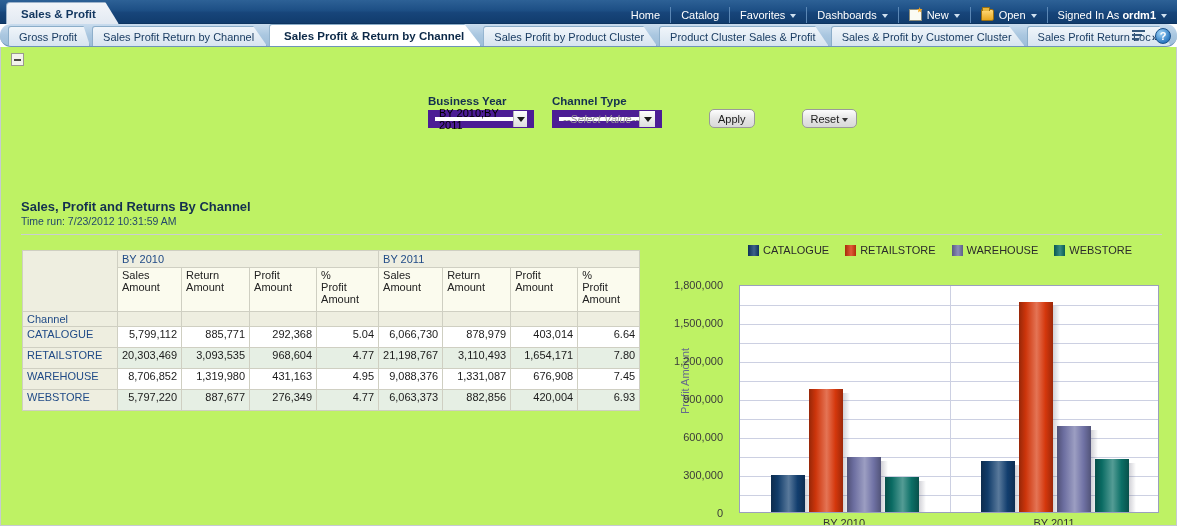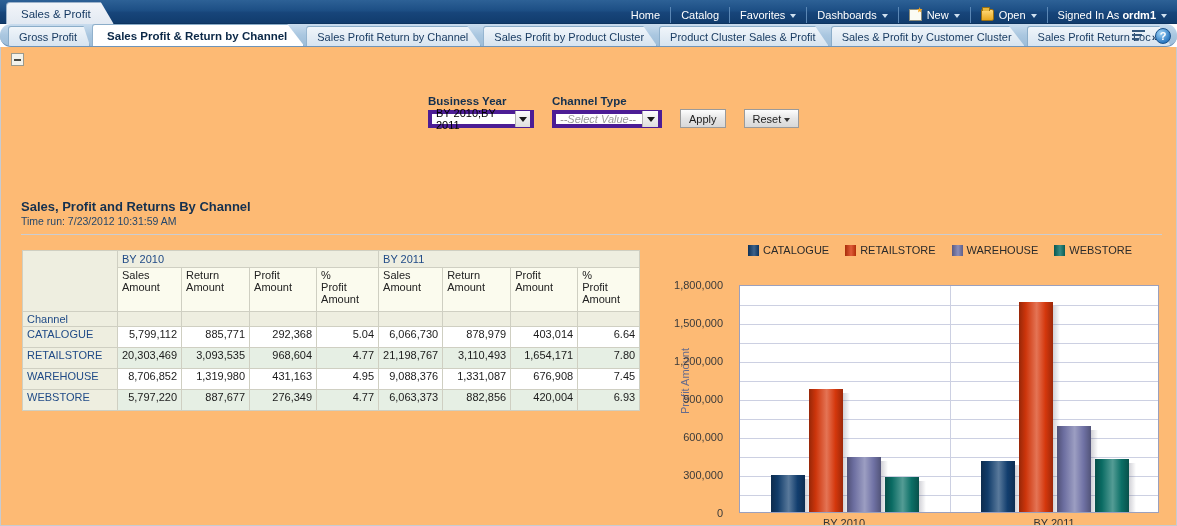--- a/index.html
+++ b/index.html
@@ -23,21 +23,21 @@
     position: absolute;
     left: 6px; top: 2px;
     height: 22px;
     padding: 0 22px 0 14px;
     background: linear-gradient(to bottom, #f2f5f9 0%, #e2e9f2 100%);
     border-top-left-radius: 4px;
     border-top-right-radius: 2px;
     border: 1px solid #9db3cb;
     border-bottom: none;
     display: flex; align-items: center;
-    font-weight: normal;
+    font-weight: bold;
     font-size: 11.5px;
     color: #12365f;
     clip-path: polygon(0 0, 88% 0, 100% 100%, 0 100%);
   }
   #global-nav {
     position: absolute;
     right: 8px; top: 0;
     height: 24px;
     display: flex; align-items: center;
     color: #ffffff;
@@ -148,21 +148,21 @@
     color: #fff; font-size: 11px; font-weight: bold;
     display: flex; align-items: center; justify-content: center;
     border: 1px solid #1a528b;
     cursor: pointer;
   }
 
   
   #content {
     position: relative;
     height: calc(526px - 24px - 23px);
-    background: #fdba74;
+    background: #bef264;
     border: 1px solid #c6cbd2;
     border-top: none;
     overflow: hidden;
   }
   #collapse-box {
     position: absolute; left: 10px; top: 6px;
     width: 13px; height: 13px;
     border: 1px solid #9a9a8e;
     background: #f3f3ec;
     display: flex; align-items: center; justify-content: center;
@@ -175,21 +175,21 @@
   
   #prompt-bar {
     position: absolute;
     left: 427px; top: 48px;
     display: flex; align-items: flex-end; gap: 18px;
   }
   .prompt-field { display: flex; flex-direction: column; gap: 3px; }
   .prompt-label { font-weight: bold; font-size: 11.5px; color: #14304f; }
   .combo {
     height: 18px;
-    border: 4px solid #4c1d95;
+    border: 7px solid #4c1d95;
     background: #ffffff;
     display: flex; align-items: center;
     padding-left: 4px;
     font-size: 11px;
     color: #000;
     cursor: pointer;
     justify-content: center;
   }
   .combo.placeholder { color: #9a9a9a; font-style: italic; }
   .combo .combo-arrow {
@@ -205,26 +205,27 @@
     border-right: 4px solid transparent;
     border-top: 5px solid #1a1a1a;
   }
   #business-year-combo { width: 106px; }
   #channel-type-combo { width: 110px; }
   .btn {
     height: 19px;
     min-width: 44px;
     padding: 0 8px;
     border: 1px solid #9a9a9a;
-    border-radius: 0;
+    border-radius: 5px;
     background: linear-gradient(to bottom, #fdfdfd 0%, #e6e6e6 50%, #d8d8d8 100%);
     font-size: 11px;
     color: #1c1c1c;
     display: flex; align-items: center; justify-content: center; gap: 3px;
     cursor: pointer;
+    margin-left: 29px;
   }
   .btn .caret-dark {
     width: 0; height: 0;
     border-left: 3px solid transparent;
     border-right: 3px solid transparent;
     border-top: 4px solid #333;
     margin-top: 2px;
   }
 
   
@@ -405,25 +406,25 @@
       <span id="signed-in-user">ordm1</span>
       <span class="caret-down"></span>
     </div>
   </div>
 </div>
 
 <div id="page-tabs">
   <div class="page-tab">
     <span>Gross Profit</span>
   </div>
+  <div class="page-tab">
+    <span>Sales Profit Return by Channel</span>
+  </div>
   <div class="page-tab active">
     <span>Sales Profit &amp; Return by Channel</span>
-  </div>
-  <div class="page-tab">
-    <span>Sales Profit Return by Channel</span>
   </div>
   <div class="page-tab">
     <span>Sales Profit by Product Cluster</span>
   </div>
   <div class="page-tab">
     <span>Product Cluster Sales &amp; Profit</span>
   </div>
   <div class="page-tab">
     <span>Sales &amp; Profit by Customer Cluster</span>
   </div>

